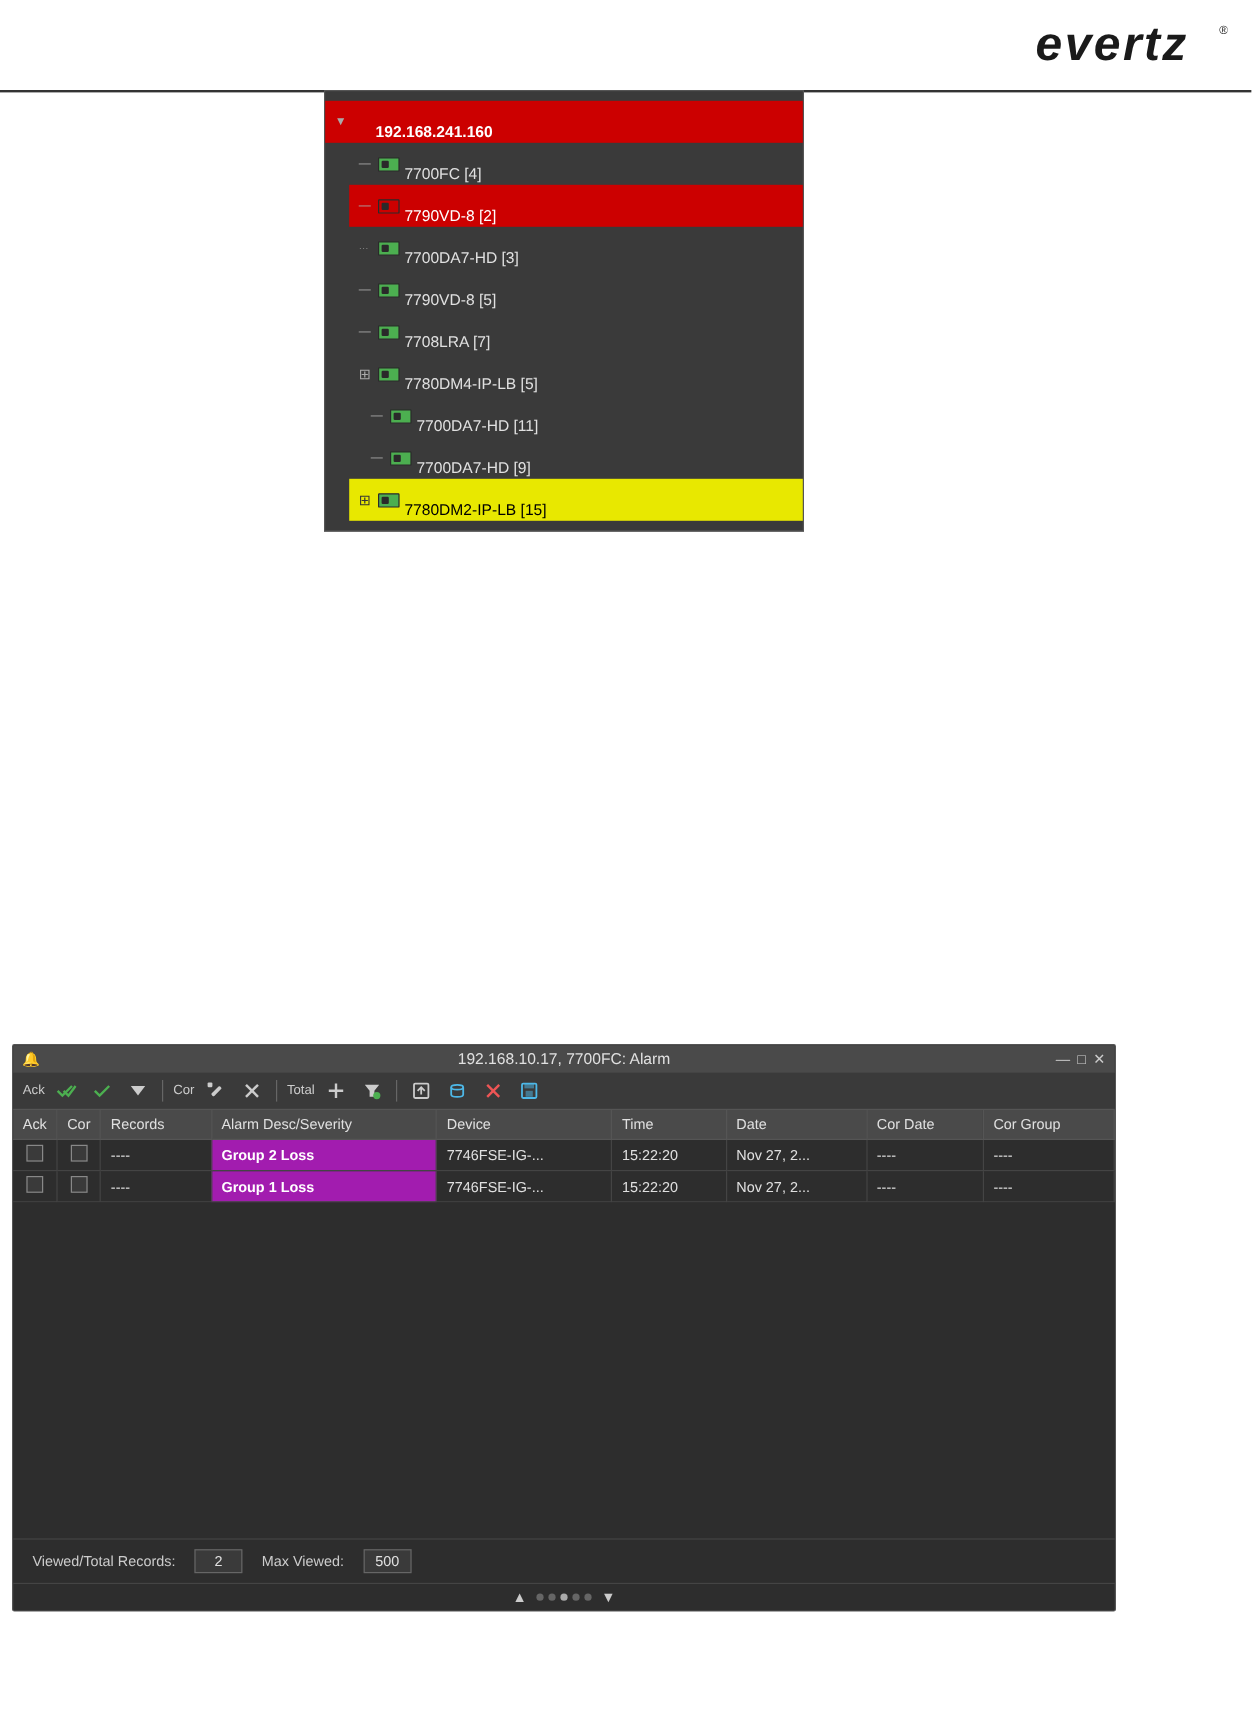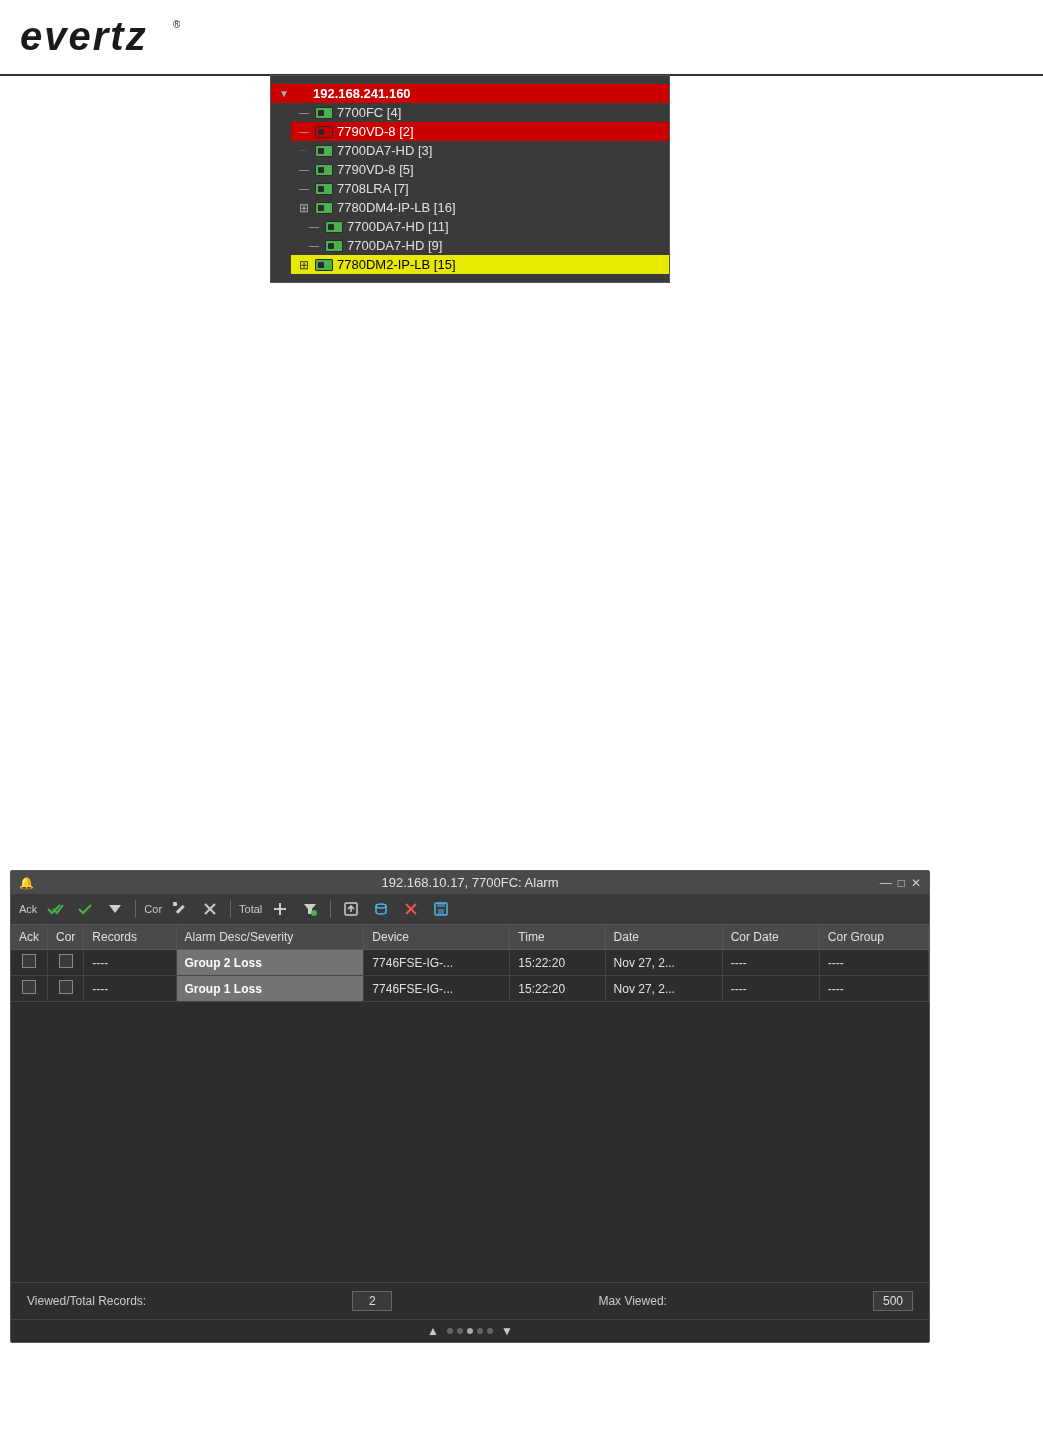--- a/index.html
+++ b/index.html
@@ -7,21 +7,21 @@
       background: #ffffff;
       font-family: Arial, sans-serif;
       width: 1043px;
       min-height: 1440px;
       position: relative;
     }
 
     
     .header {
       display: flex;
-      justify-content: flex-start;
+      justify-content: flex-end;
       padding: 10px 20px;
       border-bottom: 2px solid #333;
     }
 
     
     .tree-panel {
       position: absolute;
       top: 75px;
       left: 270px;
       width: 400px;
@@ -88,20 +88,21 @@
       display: inline-block;
       width: 14px;
       height: 14px;
       background: #cc0000;
       margin-right: 4px;
       border-radius: 2px;
       vertical-align: middle;
     }
     .tree-label {
       font-size: 13px;
+      margin-top: 16px;
     }
 
     
     .alarm-window {
       position: absolute;
       top: 870px;
       left: 10px;
       width: 920px;
       background: #2d2d2d;
       border: 1px solid #555;
@@ -183,21 +184,21 @@
       color: #e0e0e0;
       font-size: 12px;
       padding: 4px 8px;
       border-right: 1px solid #444;
       border-bottom: 1px solid #444;
     }
     .alarm-table tr.alarm-row-red td {
       background: #2d2d2d;
     }
     .alarm-table tr.alarm-row-red td.alarm-desc {
-      background: #737373;
+      background: #a21caf;
       color: #fff;
       font-weight: bold;
     }
     .checkbox-cell {
       width: 30px;
       text-align: center;
     }
     .checkbox-box {
       display: inline-block;
       width: 14px;
@@ -205,21 +206,21 @@
       border: 1px solid #888;
       background: #3a3a3a;
     }
 
     
     .alarm-footer {
       background: #2d2d2d;
       padding: 8px 16px;
       display: flex;
       align-items: center;
-      justify-content: space-between;
+      justify-content: flex-start;
       gap: 16px;
       border-top: 1px solid #444;
     }
     .footer-label {
       font-size: 12px;
       color: #ccc;
     }
     .footer-value {
       font-size: 12px;
       color: #e0e0e0;
@@ -304,21 +305,21 @@
 
   <div class="tree-item tree-indent-1">
     <span class="tree-expand">—</span>
     <span class="device-icon green-icon"></span>
     <span class="tree-label">7708LRA  [7]</span>
   </div>
 
   <div class="tree-item tree-indent-1">
     <span class="tree-expand" style="color:#aaa; font-size:12px;">⊞</span>
     <span class="device-icon green-icon"></span>
-    <span class="tree-label">7780DM4-IP-LB  [16]</span>
+    <span class="tree-label">7780DM4-IP-LB  [5]</span>
   </div>
 
   <div class="tree-item tree-indent-2">
     <span class="tree-expand">—</span>
     <span class="device-icon green-icon"></span>
     <span class="tree-label">7700DA7-HD  [11]</span>
   </div>
 
   <div class="tree-item tree-indent-2">
     <span class="tree-expand">—</span>

